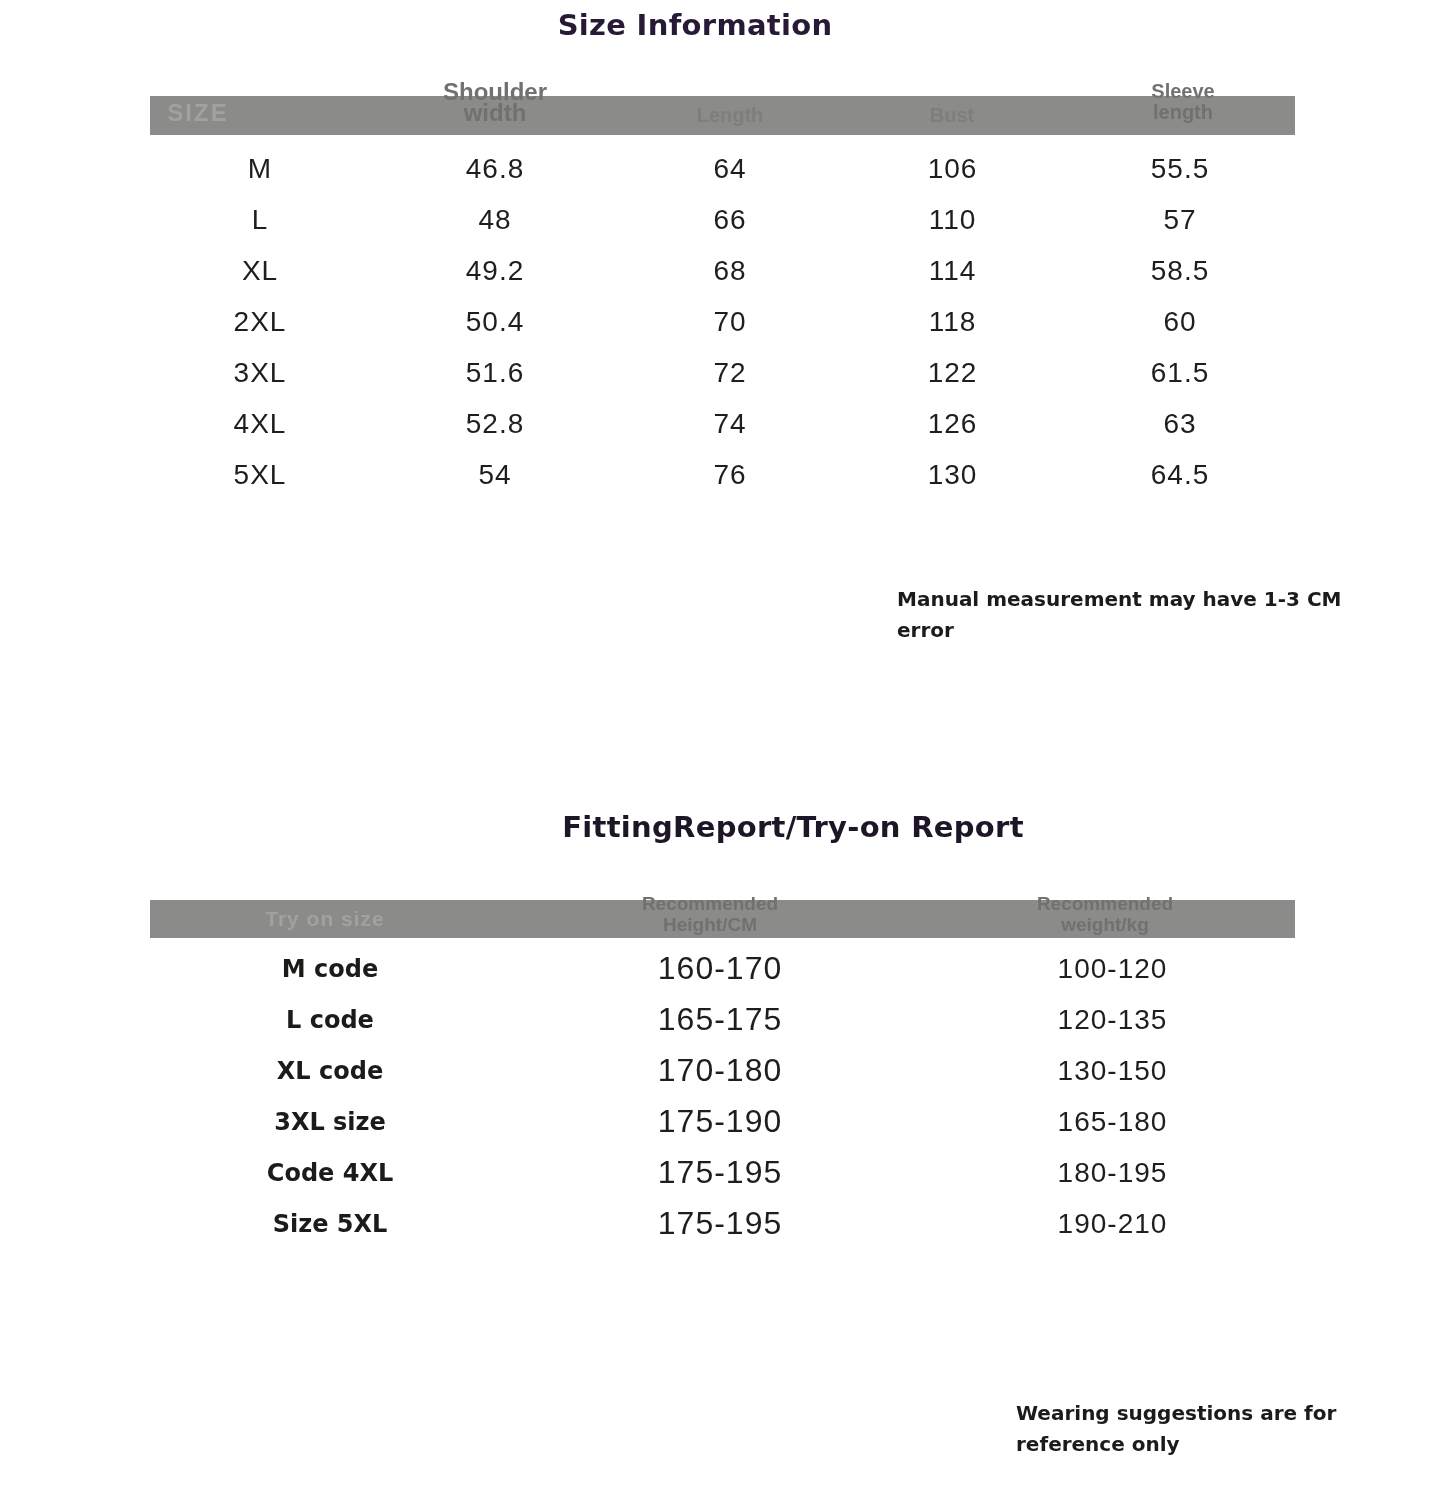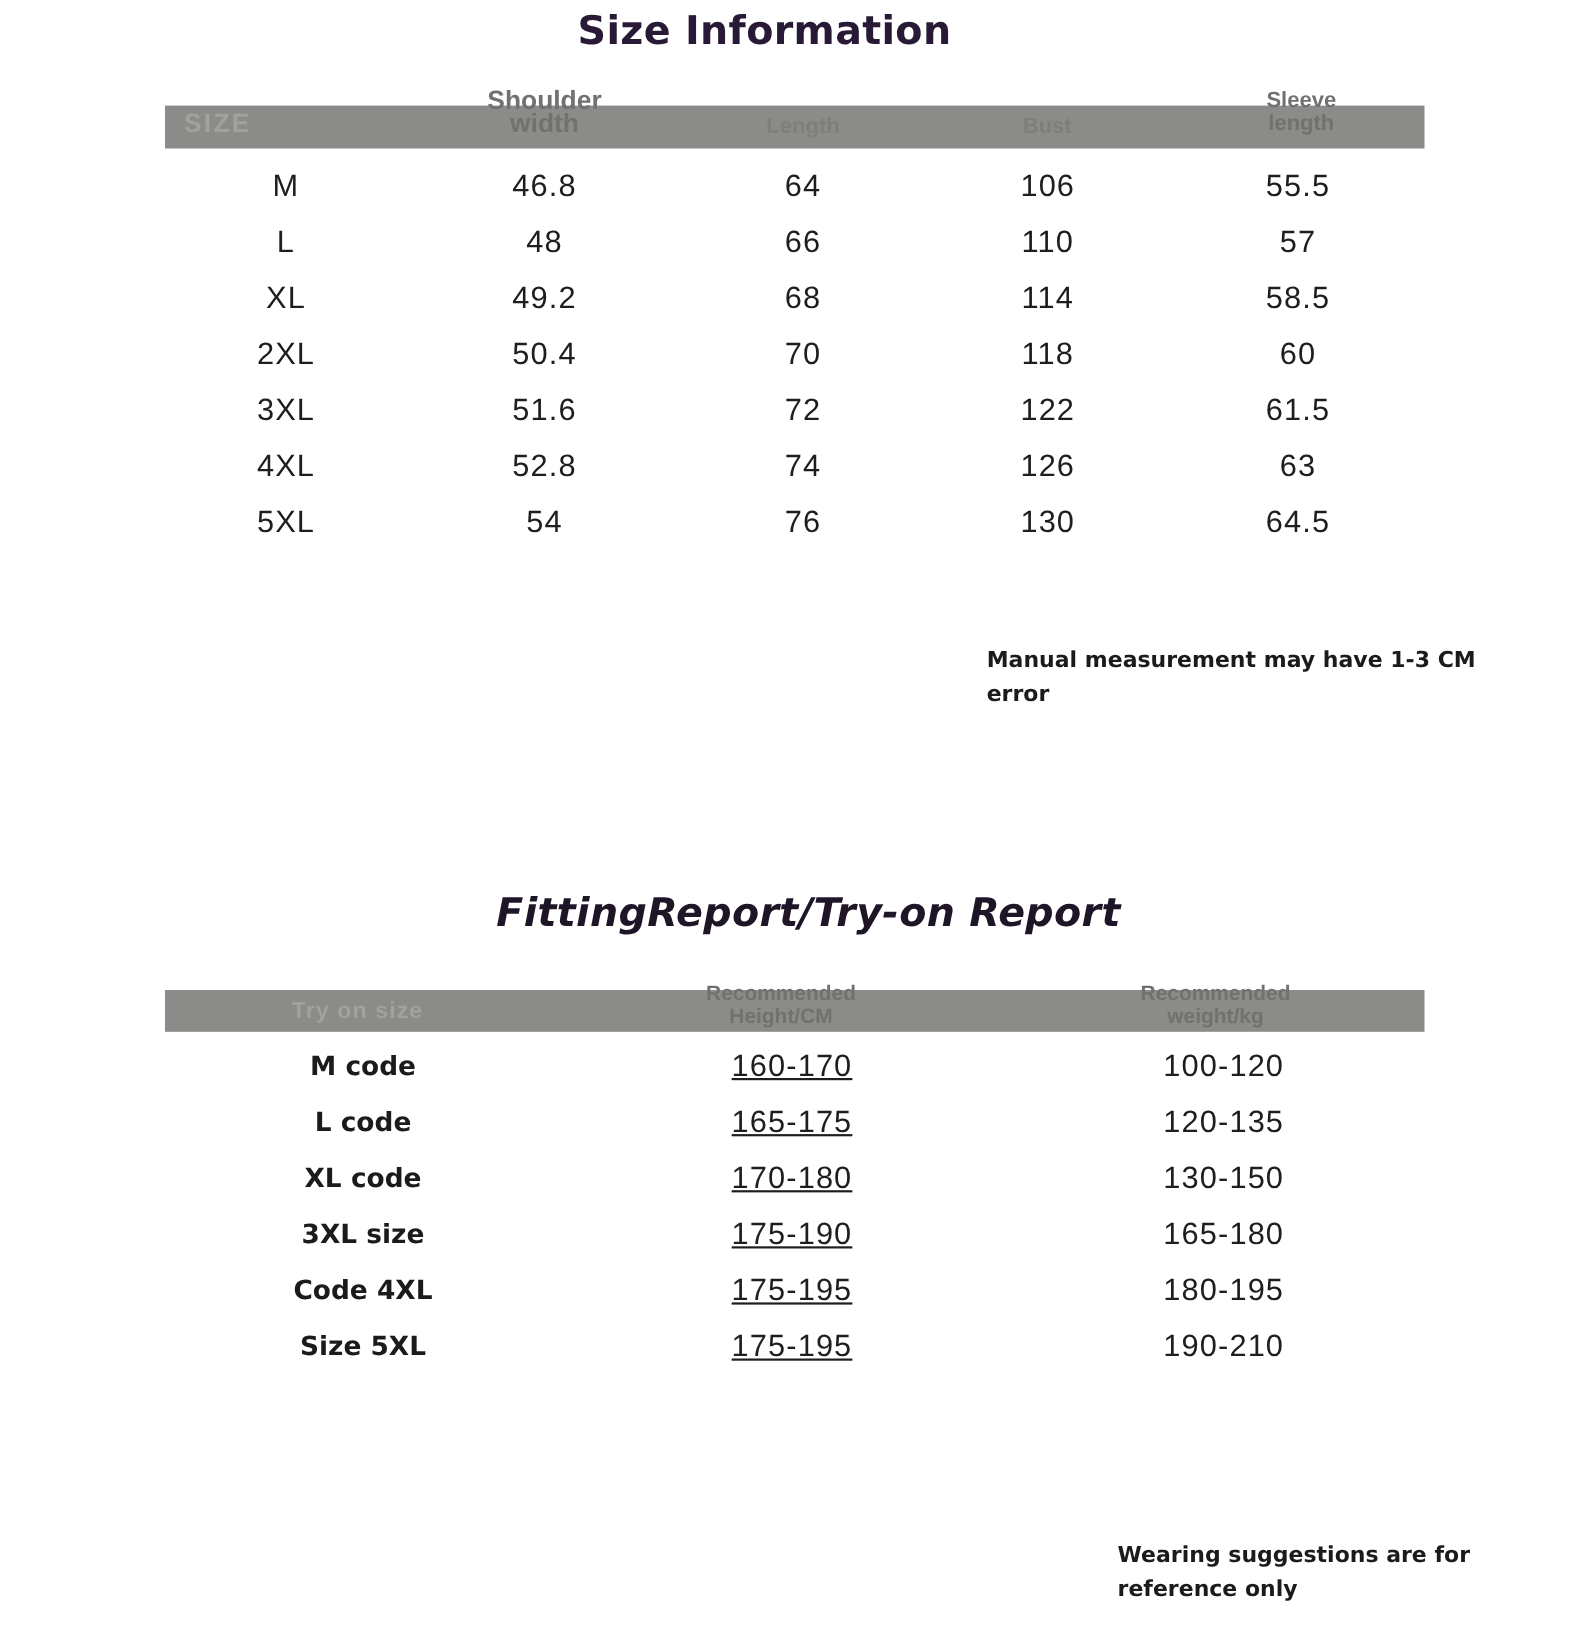--- a/index.html
+++ b/index.html
@@ -4,24 +4,24 @@
 <style>
   html,body { margin:0; padding:0; background:#ffffff; }
   .canvas {
     position:relative; width:1440px; height:1487px; overflow:hidden;
     background:var(--page_bg,#fff);
     font-family:"Liberation Sans", sans-serif;
   }
   .title {
     position:absolute; transform:translateX(-50%); white-space:nowrap;
     font-family:"DejaVu Sans", sans-serif; font-weight:bold;
-    font-size:36px; letter-spacing:0.3px;
+    font-size:29px; letter-spacing:0.3px;
   }
   #t1 { left:695px; top:8px;  color:var(--title1_color,#281a36); }
-  #t2 { left:735px; top:810px; color:var(--title2_color,#1e1527);font-style:italic; }
+  #t2 { left:793px; top:810px; color:var(--title2_color,#1e1527); }
 
   .bar { position:absolute; left:150px; width:1145px; background:var(--header_bar_color,#8b8b89); }
   #bar1 { top:96px;  height:39px; }
   #bar2 { top:900px; height:38px; }
 
   .hcell { position:absolute; transform:translateX(-50%); text-align:center; font-weight:bold; white-space:nowrap; }
   .hline { display:block; }
   #h-size   { left:198px;  top:99px;  font-size:24px; letter-spacing:2px; color:var(--header_text_light,#a1a19f); }
   #h-shoulder { left:495px; top:81px; font-size:24px; line-height:21px; color:var(--header_text_dark,#71716f); }
   #h-length { left:730px;  top:104px; font-size:20px; color:var(--header_text_faint,#7e7e7c); }
@@ -33,21 +33,21 @@
 
   .t1rows { position:absolute; left:150px; top:143px; width:1145px; }
   .t1row  { display:flex; height:51px; align-items:center; }
   .t1row span { display:block; text-align:center; font-size:28px; letter-spacing:1px; color:var(--body_text_color,#1e1e1c); }
   .c1 { width:220px; } .c2 { width:250px; } .c3 { width:220px; } .c4 { width:225px; } .c5 { width:230px; }
 
   .t2rows { position:absolute; left:150px; top:943px; width:1145px; }
   .t2row  { display:flex; height:51px; align-items:center; }
   .t2row span { display:block; text-align:center; }
   .lcol { width:360px; font-family:"DejaVu Sans", sans-serif; font-weight:bold; font-size:24px; color:var(--note_text_color,#1b1b19); }
-  .hcol { width:420px; font-size:28px; letter-spacing:1px; color:var(--body_text_color,#1e1e1c);text-decoration:underline; }
+  .hcol { width:420px; font-size:32px; letter-spacing:1px; color:var(--body_text_color,#1e1e1c); }
   .wcol { width:365px; font-size:28px; letter-spacing:1px; color:var(--body_text_color,#1e1e1c); }
 
   .note {
     position:absolute; font-family:"DejaVu Sans", sans-serif; font-weight:bold;
     font-size:20px; line-height:31px; color:var(--note_text_color,#1b1b19);
   }
   #note1 { left:897px;  top:584px;  width:470px; }
   #note2 { left:1016px; top:1362px; width:420px;margin-top:36px; }
 </style>
 </head>

